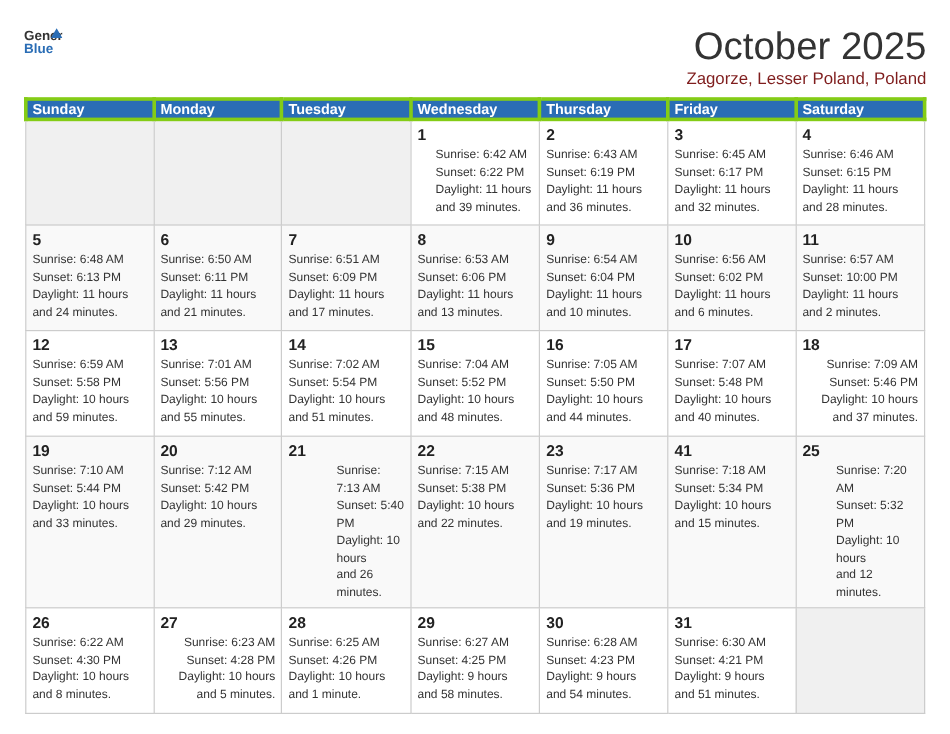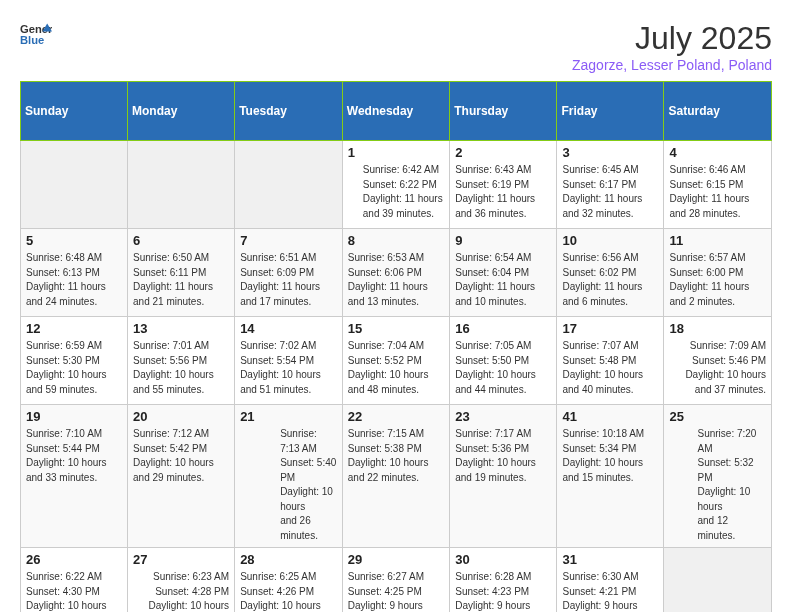--- a/index.html
+++ b/index.html
@@ -31,35 +31,35 @@
     .title-block {
       text-align: right;
     }
     .month-title {
       font-size: 32px;
       font-weight: normal;
       color: #333;
     }
     .subtitle {
       font-size: 14px;
-      color: #8b5cf6;
+      color: #7f1d1d;
     }
     .calendar {
       width: 100%;
       border-collapse: collapse;
       border: 1px solid #ccc;
     }
     .calendar th {
       background-color: #2a6db5;
       color: #fff;
       font-size: 12px;
       font-weight: bold;
-      padding: 22px 4px;
+      padding: 0 4px;
       text-align: left;
-      border: 1px solid #84cc16;
+      border: 3px solid #84cc16;
     }
     .calendar td {
       border: 1px solid #ccc;
       vertical-align: top;
       padding: 4px 5px;
       width: 108px;
       min-height: 80px;
       font-size: 10.5px;
       color: #333;
       background: #fff;
@@ -91,21 +91,21 @@
 <div class="page">
   <div class="header">
     <div class="logo">
       <svg class="logo-icon" viewBox="0 0 40 34" xmlns="http://www.w3.org/2000/svg">
         <text x="0" y="16" font-size="14" font-weight="bold" fill="#333" font-family="Arial">General</text>
         <text x="0" y="30" font-size="14" font-weight="bold" fill="#2a6db5" font-family="Arial">Blue</text>
         <polygon points="34,4 40,14 28,14" fill="#2a6db5"></polygon>
       </svg>
     </div>
     <div class="title-block">
-      <div class="month-title">July 2025</div>
+      <div class="month-title">October 2025</div>
       <div class="subtitle">Zagorze, Lesser Poland, Poland</div>
     </div>
   </div>
 
   <table class="calendar">
     <thead>
       <tr>
       <th>Sunday</th>
           <th>Monday</th>
           <th>Tuesday</th>
@@ -188,30 +188,30 @@
           <td>
             <div class="day-number">10</div>
             <div class="day-info" style="white-space: pre-line;">Sunrise: 6:56 AM
 Sunset: 6:02 PM
 Daylight: 11 hours
 and 6 minutes.</div>
           </td>
           <td>
             <div class="day-number">11</div>
             <div class="day-info" style="white-space: pre-line;">Sunrise: 6:57 AM
-Sunset: 6:00 PM
+Sunset: 10:00 PM
 Daylight: 11 hours
 and 2 minutes.</div>
           </td>
         </tr>
         <tr>
           <td>
             <div class="day-number">12</div>
             <div class="day-info" style="white-space: pre-line;">Sunrise: 6:59 AM
-Sunset: 5:30 PM
+Sunset: 5:58 PM
 Daylight: 10 hours
 and 59 minutes.</div>
           </td>
           <td>
             <div class="day-number">13</div>
             <div class="day-info" style="white-space: pre-line;">Sunrise: 7:01 AM
 Sunset: 5:56 PM
 Daylight: 10 hours
 and 55 minutes.</div>
           </td>
@@ -282,21 +282,21 @@
           </td>
           <td>
             <div class="day-number">23</div>
             <div class="day-info" style="white-space: pre-line;">Sunrise: 7:17 AM
 Sunset: 5:36 PM
 Daylight: 10 hours
 and 19 minutes.</div>
           </td>
           <td>
             <div class="day-number">41</div>
-            <div class="day-info" style="white-space: pre-line;">Sunrise: 10:18 AM
+            <div class="day-info" style="white-space: pre-line;">Sunrise: 7:18 AM
 Sunset: 5:34 PM
 Daylight: 10 hours
 and 15 minutes.</div>
           </td>
           <td>
             <div class="day-number">25</div>
             <div class="day-info" style="white-space: pre-line; margin-left: 28px;">Sunrise: 7:20 AM
 Sunset: 5:32 PM
 Daylight: 10 hours
 and 12 minutes.</div>

